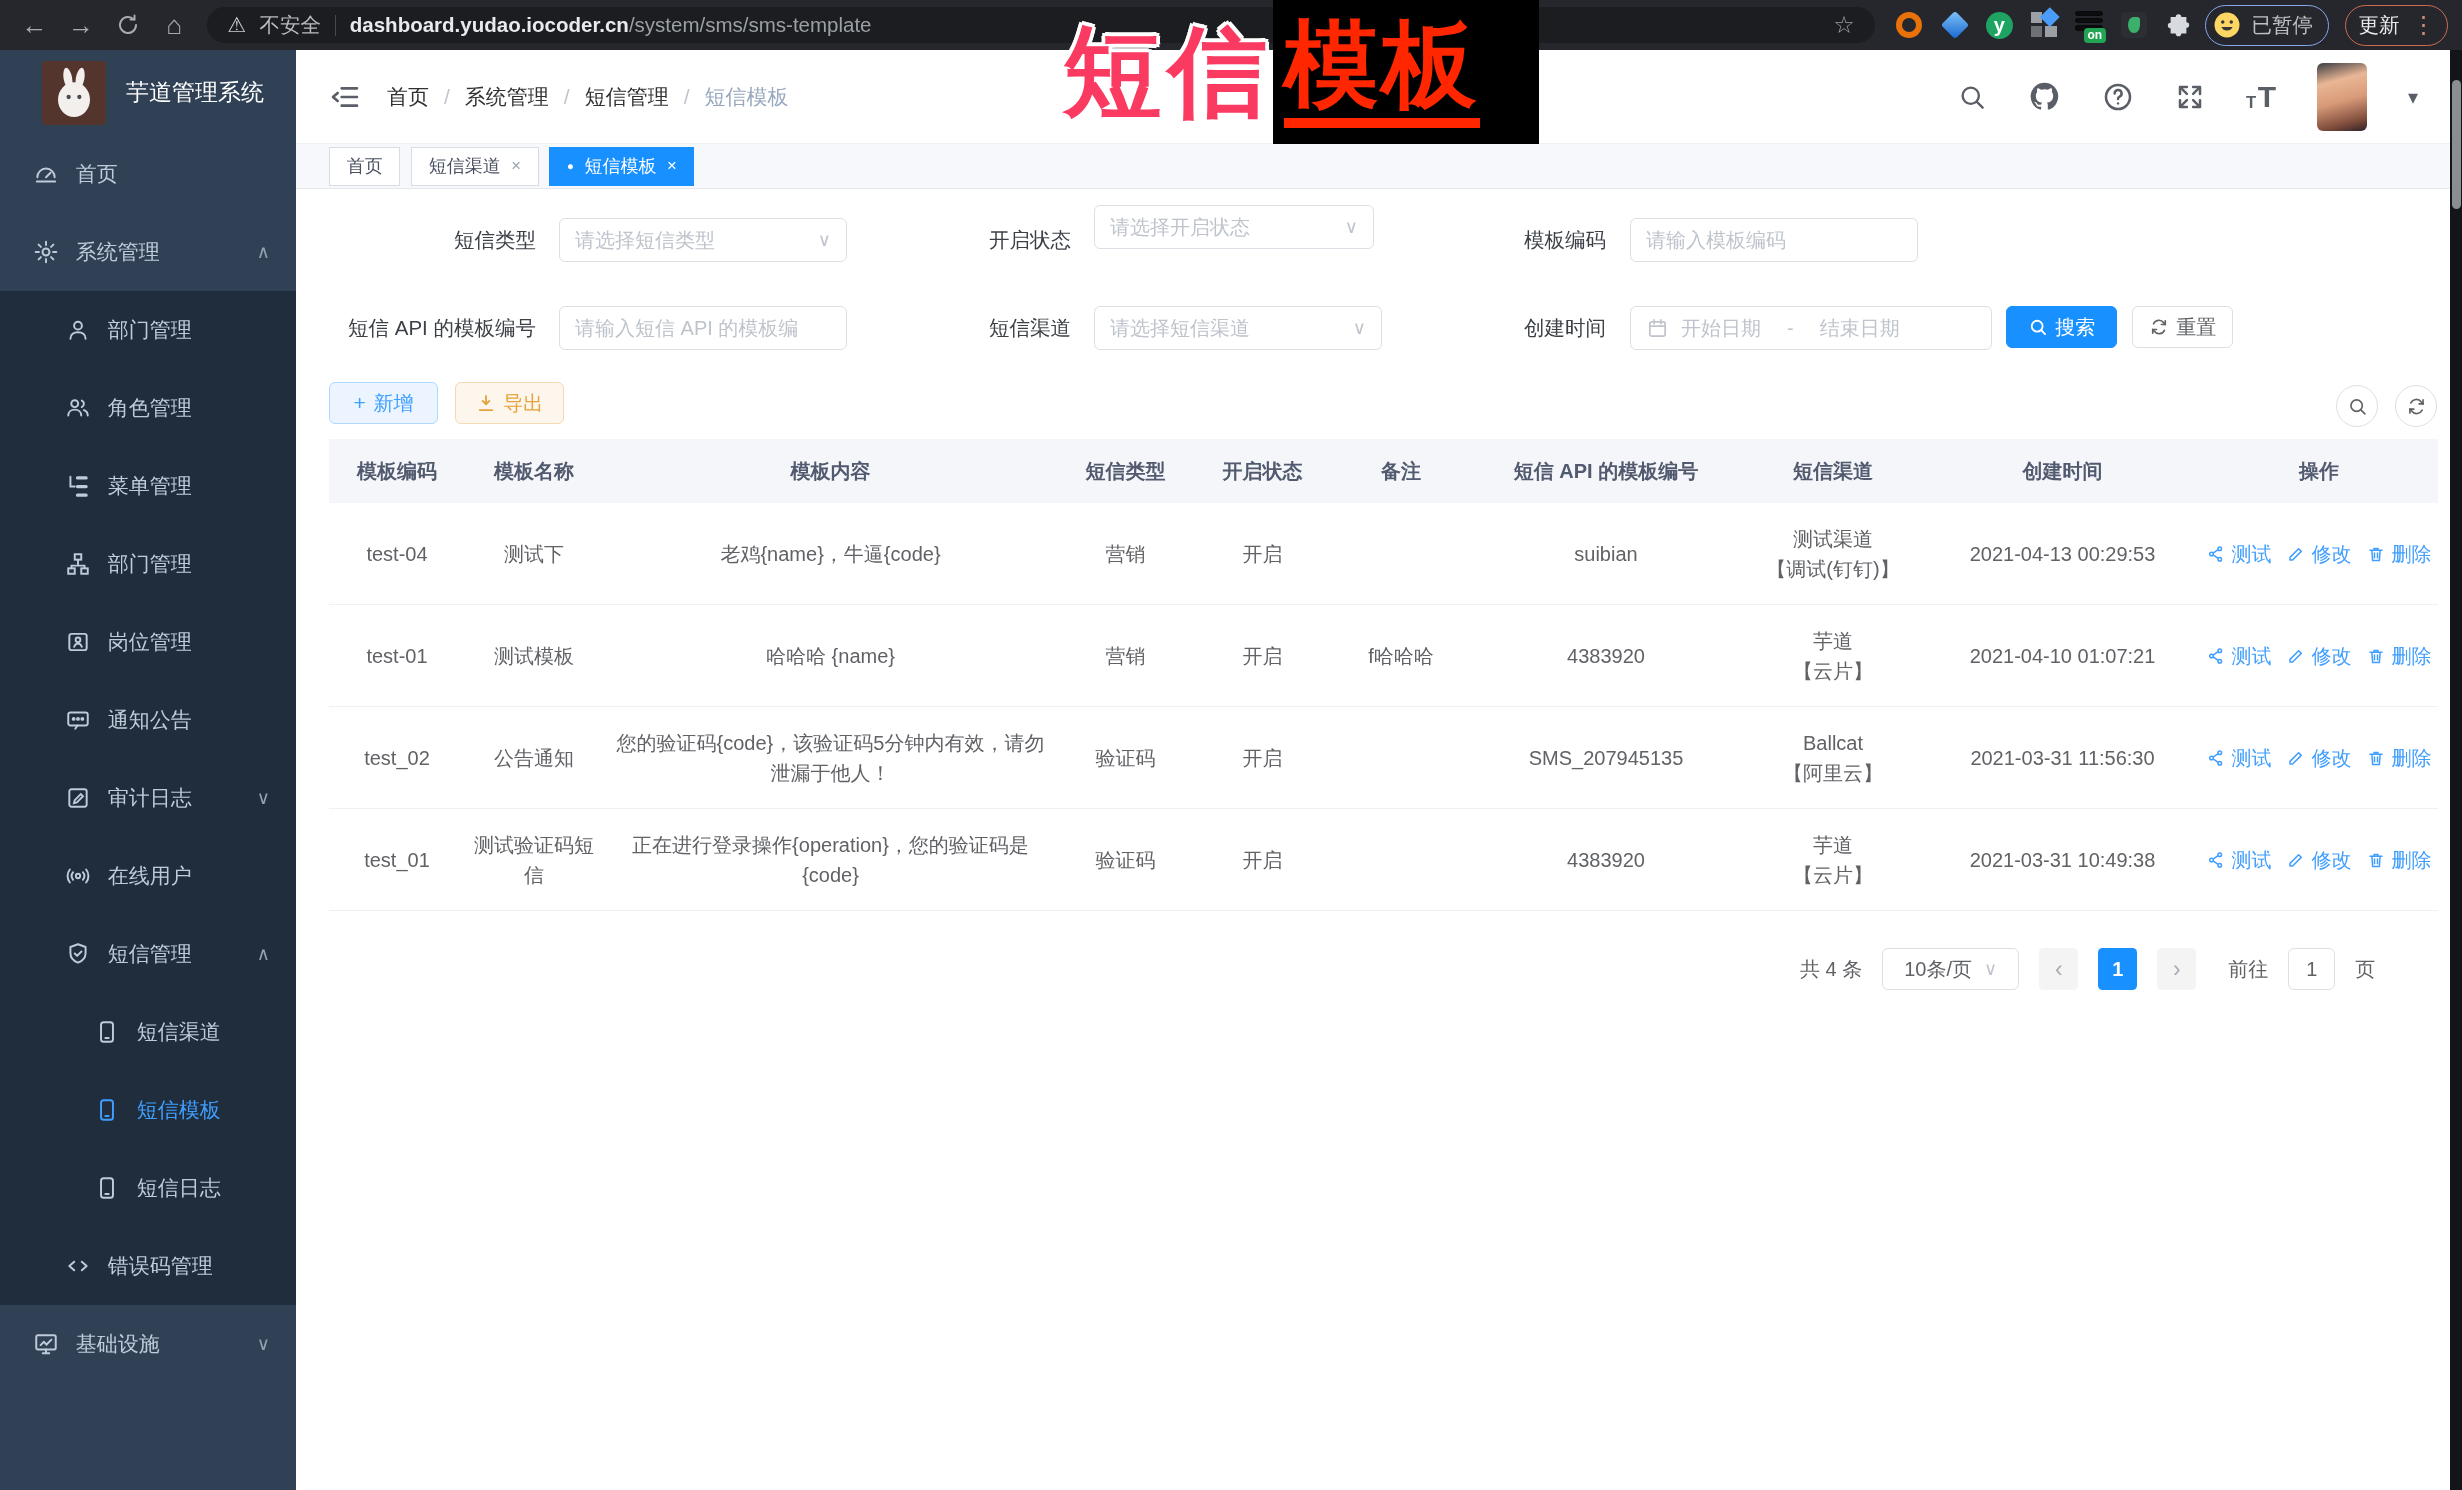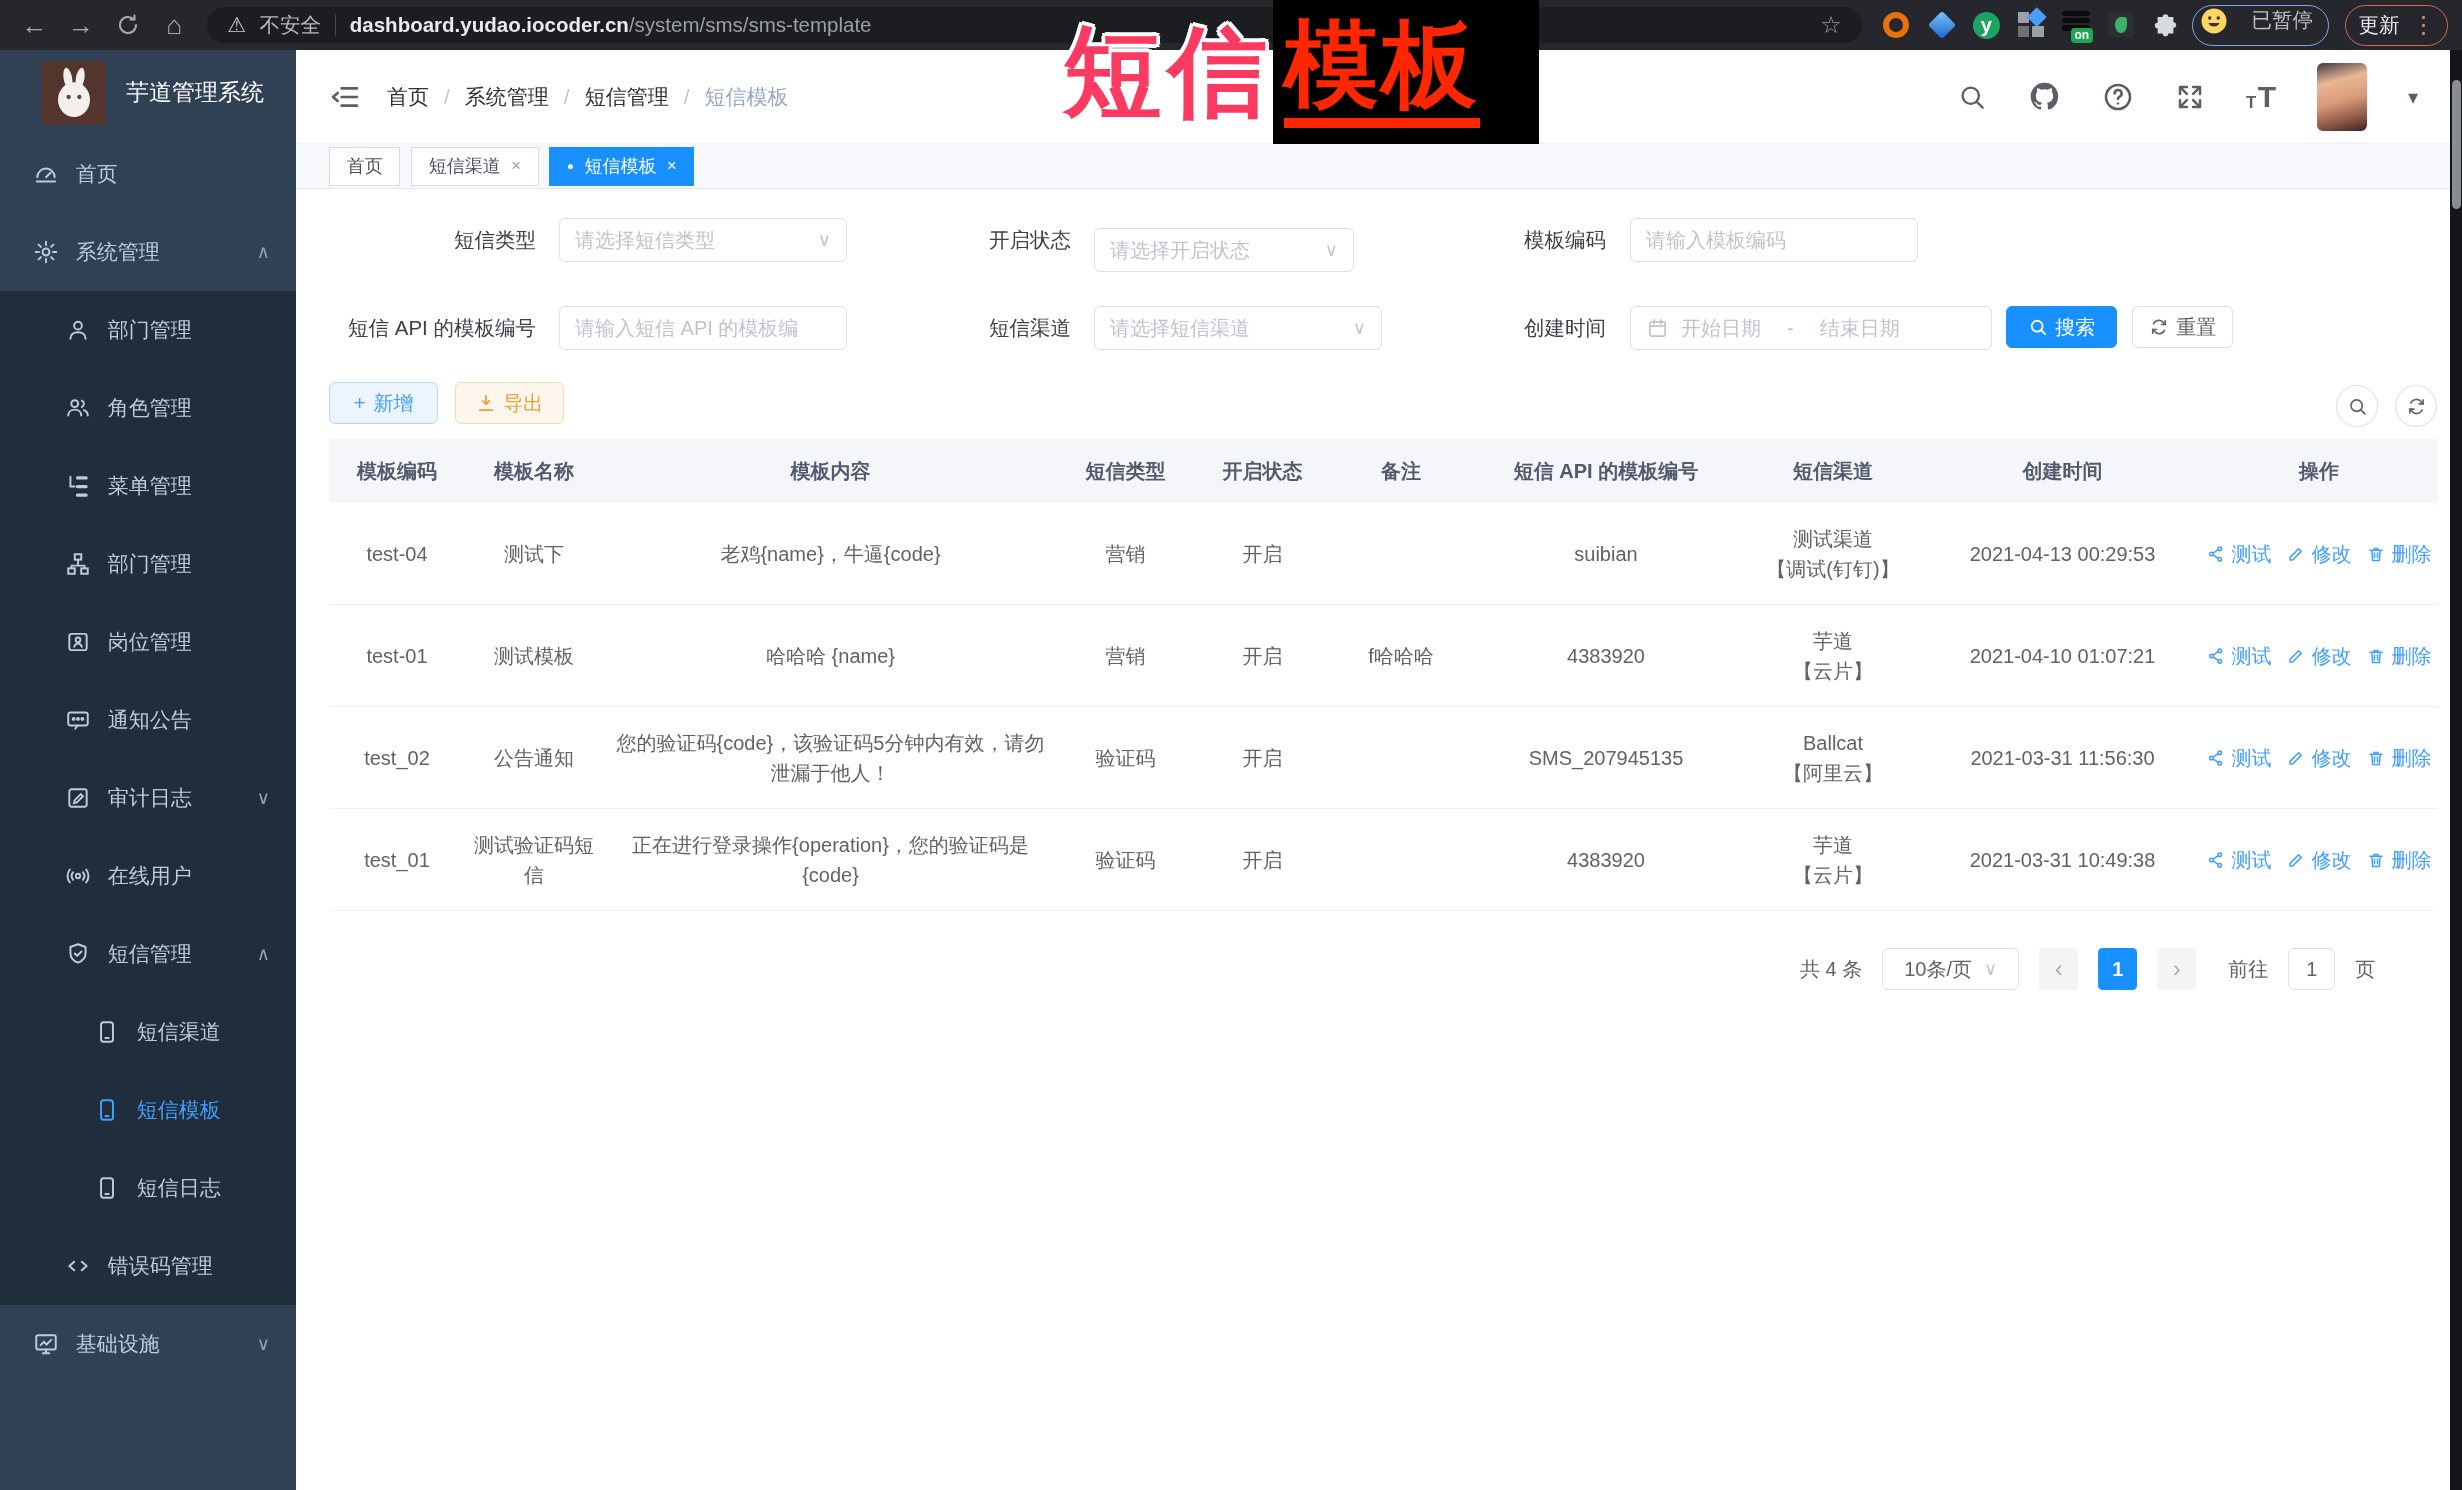--- a/index.html
+++ b/index.html
@@ -33,21 +33,21 @@
   .grid-ext i:nth-child(4){left:12px;top:-1.5px;background:#4a9df8;transform:rotate(45deg);width:13.6px;height:13.6px}
   .liston { width: 27px; height: 27px; }
   .liston .bars { width: 26px; height: 18px; display: flex; flex-direction: column; gap: 3.8px; }
   .liston .bars i { height: 3.8px; background: #0f1011; border-radius: 1.5px; box-shadow: 0 0 0 0.8px #000; background:#111; }
   .liston .bars i { background:#0c0d0e; }
   .liston .onbadge { position: absolute; right: -3px; bottom: -4.5px; background: #21a453; color: #fff; font-size: 12px; font-weight: bold;
                      border-radius: 3.8px; padding: 0.8px 3.8px; line-height: 13.6px; }
   .leaf-ext { width: 26px; height: 26px; background: #2b2f33; border-radius: 4.5px; position: relative; }
   .leaf-ext i { position: absolute; left: 6.8px; top: 4.5px; width: 12px; height: 16.7px; background: #3bb06a; border-radius: 50% 3px 50% 50%; }
   .puzzle { color: #d7dade; }
-  .profile-chip { display: flex; gap: 22px; height: 41px; border: 1.5px solid #84a8ee; border-radius: 21px;
+  .profile-chip { display: flex; align-items: center; gap: 9px; height: 41px; border: 1.5px solid #84a8ee; border-radius: 21px;
                   padding: 0 15px 0 6px; color: #bdc1c6; font-size: 20.5px; }
   .update-pill { display: flex; align-items: center; gap: 12px; height: 41px; border: 1.5px solid #cf6b52; border-radius: 21px;
                  padding: 0 12px; color: #e8eaed; font-size: 20.5px; margin-left: 12px; }
   .update-pill .dots { color: #d98a75; font-size: 24px; }
 
   
   .sidebar { position: absolute; left: 0; top: 50px; width: 296px; height: 1440px; background: #304156; color: #bfcbd9; z-index: 3; }
   .logo-row { height: 85px; display: flex; align-items: center; gap: 20px; padding-left: 42px; }
   .logo-img { width: 64px; height: 64px; border-radius: 4.5px; background: #54352e; overflow: hidden; flex: none; }
   .app-title { font-size: 23px; font-weight: normal; color: #fff; white-space: nowrap; }
@@ -413,21 +413,21 @@
     </div>
 
     <div class="content">
 
       <div class="f-label" style="left:30px;top:29px;width:210px">短信类型</div>
       <div class="f-control" style="left:263px;top:29px;width:288px">
         <span>请选择短信类型</span>
         <span class="sel-arrow">∨</span>
       </div>
       <div class="f-label" style="left:606px;top:29px;width:169px">开启状态</div>
-      <div class="f-control" style="left:798px;top:39px;width:260px">
+      <div class="f-control" style="left:798px;top:16px;width:280px">
         <span>请选择开启状态</span>
         <span class="sel-arrow">∨</span>
       </div>
       <div class="f-label" style="left:1137px;top:29px;width:173px">模板编码</div>
       <div class="f-control" style="left:1334px;top:29px;width:288px">
         <input type="text" placeholder="请输入模板编码" style="">
       </div>
 
       <div class="f-label" style="left:30px;top:117px;width:210px">短信 API 的模板编号</div>
       <div class="f-control" style="left:263px;top:117px;width:288px">

